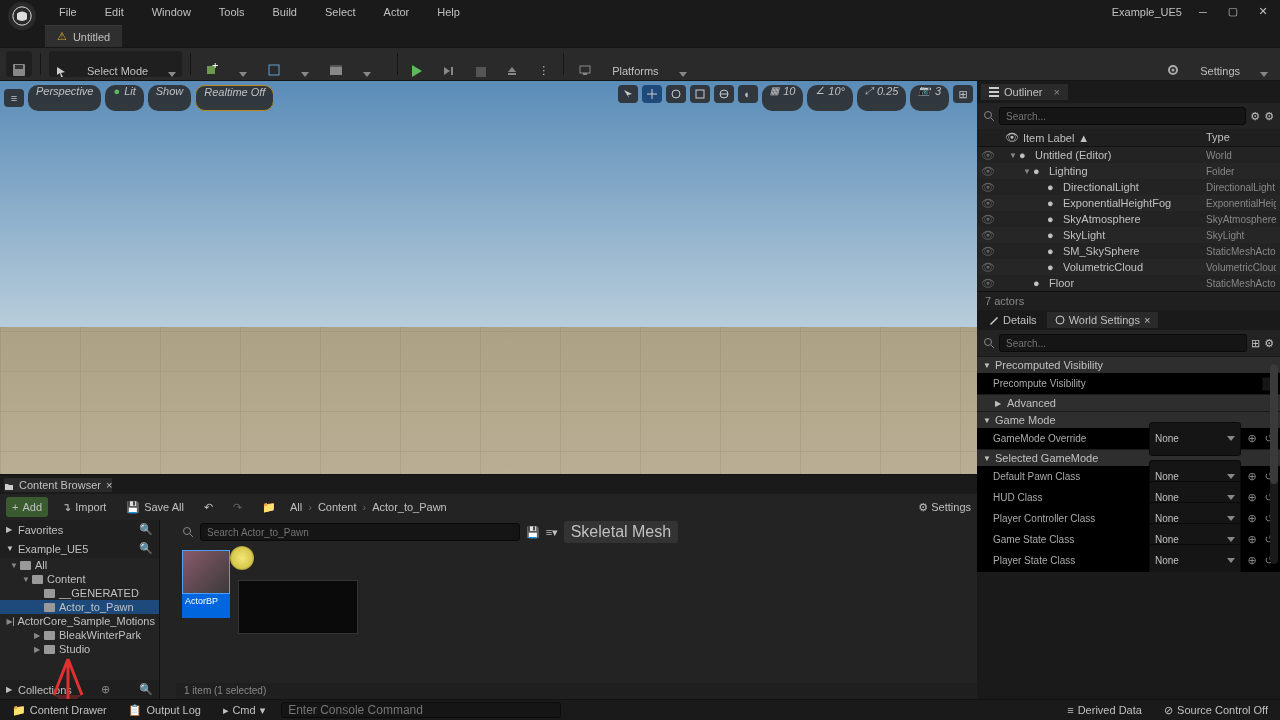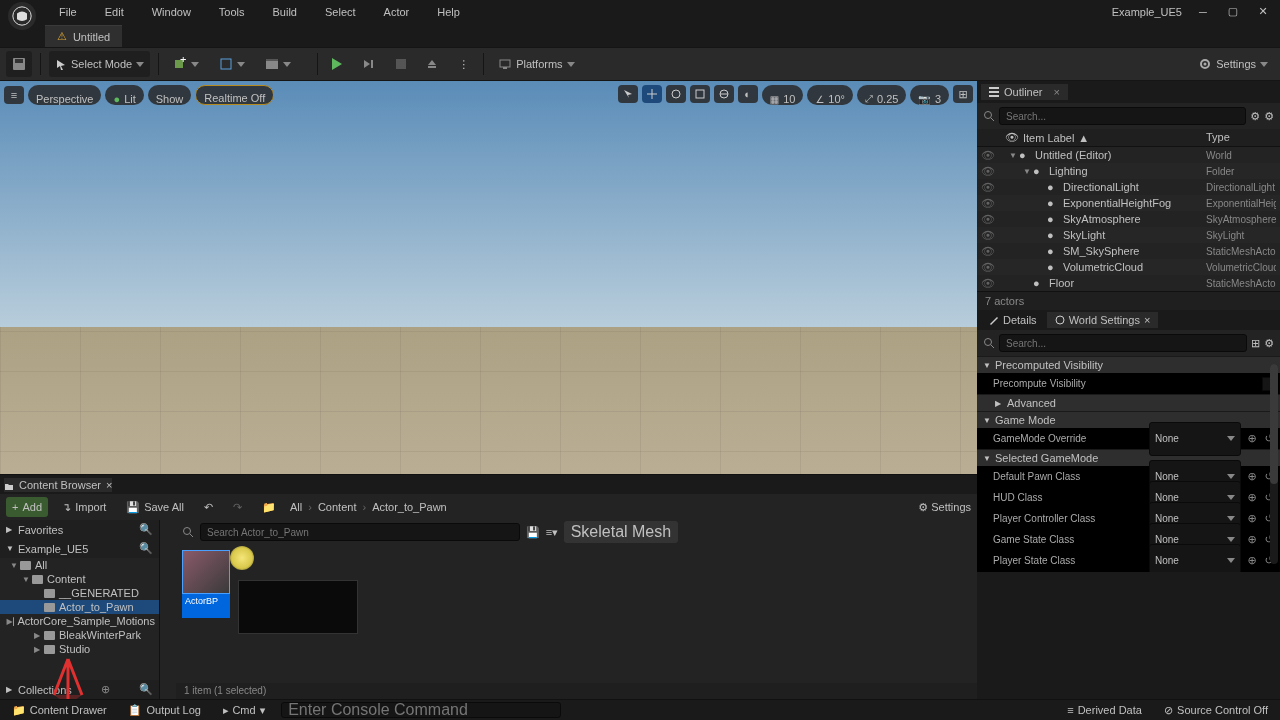--- a/index.html
+++ b/index.html
@@ -7,38 +7,38 @@
 .menubar { height:23px; background:#1a1a1a; display:flex; align-items:center; padding-left:45px; position:relative; }
 .menubar .logo { position:absolute; left:8px; top:2px; width:28px; height:28px; border-radius:50%; background:#2a2a2a; display:flex; align-items:center; justify-content:center; }
 .menubar .logo svg { width:20px; height:20px; }
 .menubar .menu-item { padding:4px 14px; cursor:pointer;text-align:right; }
 .titlebar-right { position:absolute; right:0; top:0; display:flex; align-items:center; gap:12px; padding-right:8px; height:23px; }
 .win-btn { width:18px; height:14px; cursor:pointer; display:flex; align-items:center; justify-content:center; }
 .tabbar { height:24px; background:#1a1a1a; display:flex; align-items:flex-end; padding-left:45px; }
 .level-tab { background:#2f2f2f; height:22px; padding:3px 12px; display:flex; align-items:center; gap:6px; border-top:1px solid #3a3a3a; }
 .level-tab .warn { color:#d9a334; }
 .toolbar { height:34px; background:#2a2a2a; display:flex; align-items:center; padding:0 6px; gap:8px; border-top:1px solid #151515; border-bottom:1px solid #151515; }
-.tool-btn { height:26px; padding:0 6px; display:flex; align-items:center; gap:4px; border-radius:3px; cursor:pointer; }
+.tool-btn { height:26px; padding:0 6px; display:flex; align-items:flex-end; gap:20px; border-radius:3px; cursor:pointer; }
 .tool-btn.dark { background:#1f1f1f; }
 .divider { width:1px; height:22px; background:#151515; }
 .caret { width:0; height:0; border-left:4px solid transparent; border-right:4px solid transparent; border-top:5px solid #888; }
 .play-icon { width:0; height:0; border-left:10px solid #5eb95e; border-top:6px solid transparent; border-bottom:6px solid transparent; }
 .stop-icon { width:10px; height:10px; background:#555; }
 .toolbar-right { margin-left:auto; display:flex; align-items:center; gap:6px; }
 .main-area { display:flex; height:491px; }
 .viewport { flex:1; position:relative; background:#1a1a1a; }
 .viewport-canvas { position:absolute; inset:0; background:linear-gradient(to bottom, #6b9dc4 0%, #a8c5dd 35%, #c8d4db 50%, #b8ab94 52%, #c2b69f 100%); }
 .viewport-sky { position:absolute; top:0; left:0; right:0; height:50%; background:linear-gradient(to bottom,#5a8cb8,#b8cddb); }
 .viewport-ground { position:absolute; bottom:0; left:0; right:0; height:50%; background:
   repeating-linear-gradient(90deg, rgba(0,0,0,0.06) 0 1px, transparent 1px 80px),
   repeating-linear-gradient(0deg, rgba(0,0,0,0.06) 0 1px, transparent 1px 40px),
   linear-gradient(to bottom,#ada184,#c2b69f);
   transform-origin:top center; perspective:400px; }
 .vp-topbar { position:absolute; top:4px; left:4px; right:4px; display:flex; gap:4px; align-items:center; }
-.vp-pill { background:rgba(40,40,40,0.85); border-radius:10px; height:20px; padding:0 8px; display:flex; align-items:flex-end; gap:4px; cursor:pointer; font-size:10px; }
+.vp-pill { background:rgba(40,40,40,0.85); border-radius:10px; height:26px; padding:0 8px; display:flex; align-items:flex-start; gap:4px; cursor:pointer; font-size:10px;font-style:italic; }
 .vp-pill.amber { border:1px solid #b58a1f; color:#d9a334; }
 .vp-topbar-right { margin-left:auto; display:flex; gap:4px; }
 .vp-iconbtn { width:20px; height:18px; background:rgba(40,40,40,0.85); border-radius:4px; display:flex; align-items:center; justify-content:center; cursor:pointer; }
 .vp-iconbtn.active { background:#1d4a7a; }
 .gizmo { position:absolute; bottom:8px; left:18px; width:24px; height:24px; }
 .gizmo::before { content:'z'; position:absolute; top:-16px; left:1px; color:#5a8cff; font-size:9px; }
 .gizmo::after { content:'x'; position:absolute; bottom:-2px; left:14px; color:#ffaa44; font-size:9px; }
 .right-panel { width:303px; display:flex; flex-direction:column; background:#232323; }
 .panel-tab { height:22px; display:flex; align-items:center; padding:0 4px; background:#1a1a1a; }
 .panel-tab .tab-label { display:flex; align-items:center; gap:5px; padding:2px 8px; background:#2a2a2a; }
@@ -97,21 +97,21 @@
 .filter-tag { background:#333; border-radius:3px; padding:2px 7px; font-size:16px; }
 .cb-assets { flex:1; padding:6px; display:flex; gap:8px; }
 .asset-tile { width:48px; display:flex; flex-direction:column; cursor:pointer; }
 .asset-thumb { width:48px; height:44px; background:linear-gradient(135deg,#8a5a6a,#3a3a3a); border:1px solid #444; }
 .asset-tile.selected .asset-thumb { border:1px solid #4aa0ff; }
 .asset-label { background:#0066dd; color:#fff; font-size:9px; padding:2px 3px; height:24px; overflow:hidden; }
 .drag-ghost { position:absolute; width:120px; height:54px; background:#0a0a0a; border:1px solid #333; }
 .cb-foot { height:16px; padding:2px 8px; background:#1f1f1f; color:#888; font-size:10px; }
 .statusbar { position:absolute; bottom:0; left:0; right:0; height:21px; background:#1a1a1a; display:flex; align-items:center; padding:0 6px; gap:10px; border-top:1px solid #111; }
 .status-btn { display:flex; align-items:center; gap:4px; padding:2px 6px; cursor:pointer; }
-.status-input { background:#151515; border:1px solid #0a0a0a; border-radius:3px; height:16px; padding:0 6px; color:#666; font-size:16px; flex:0 0 280px; }
+.status-input { background:#151515; border:1px solid #0a0a0a; border-radius:3px; height:16px; padding:0 6px; color:#666; font-size:12px; flex:0 0 280px; }
 .status-right { margin-left:auto; display:flex; align-items:center; gap:10px; }
 svg { display:block; }
 .search-icon { width:12px; height:12px; }
 .red-arrow { position:absolute; width:40px; height:50px; }
 .yellow-dot { position:absolute; width:24px; height:24px; border-radius:50%; background:radial-gradient(circle,#f5e67a 0%,#d8c84a 60%,rgba(200,180,50,0) 100%); }
 </style>
 </head>
 <body>
 
 <div class="menubar">

